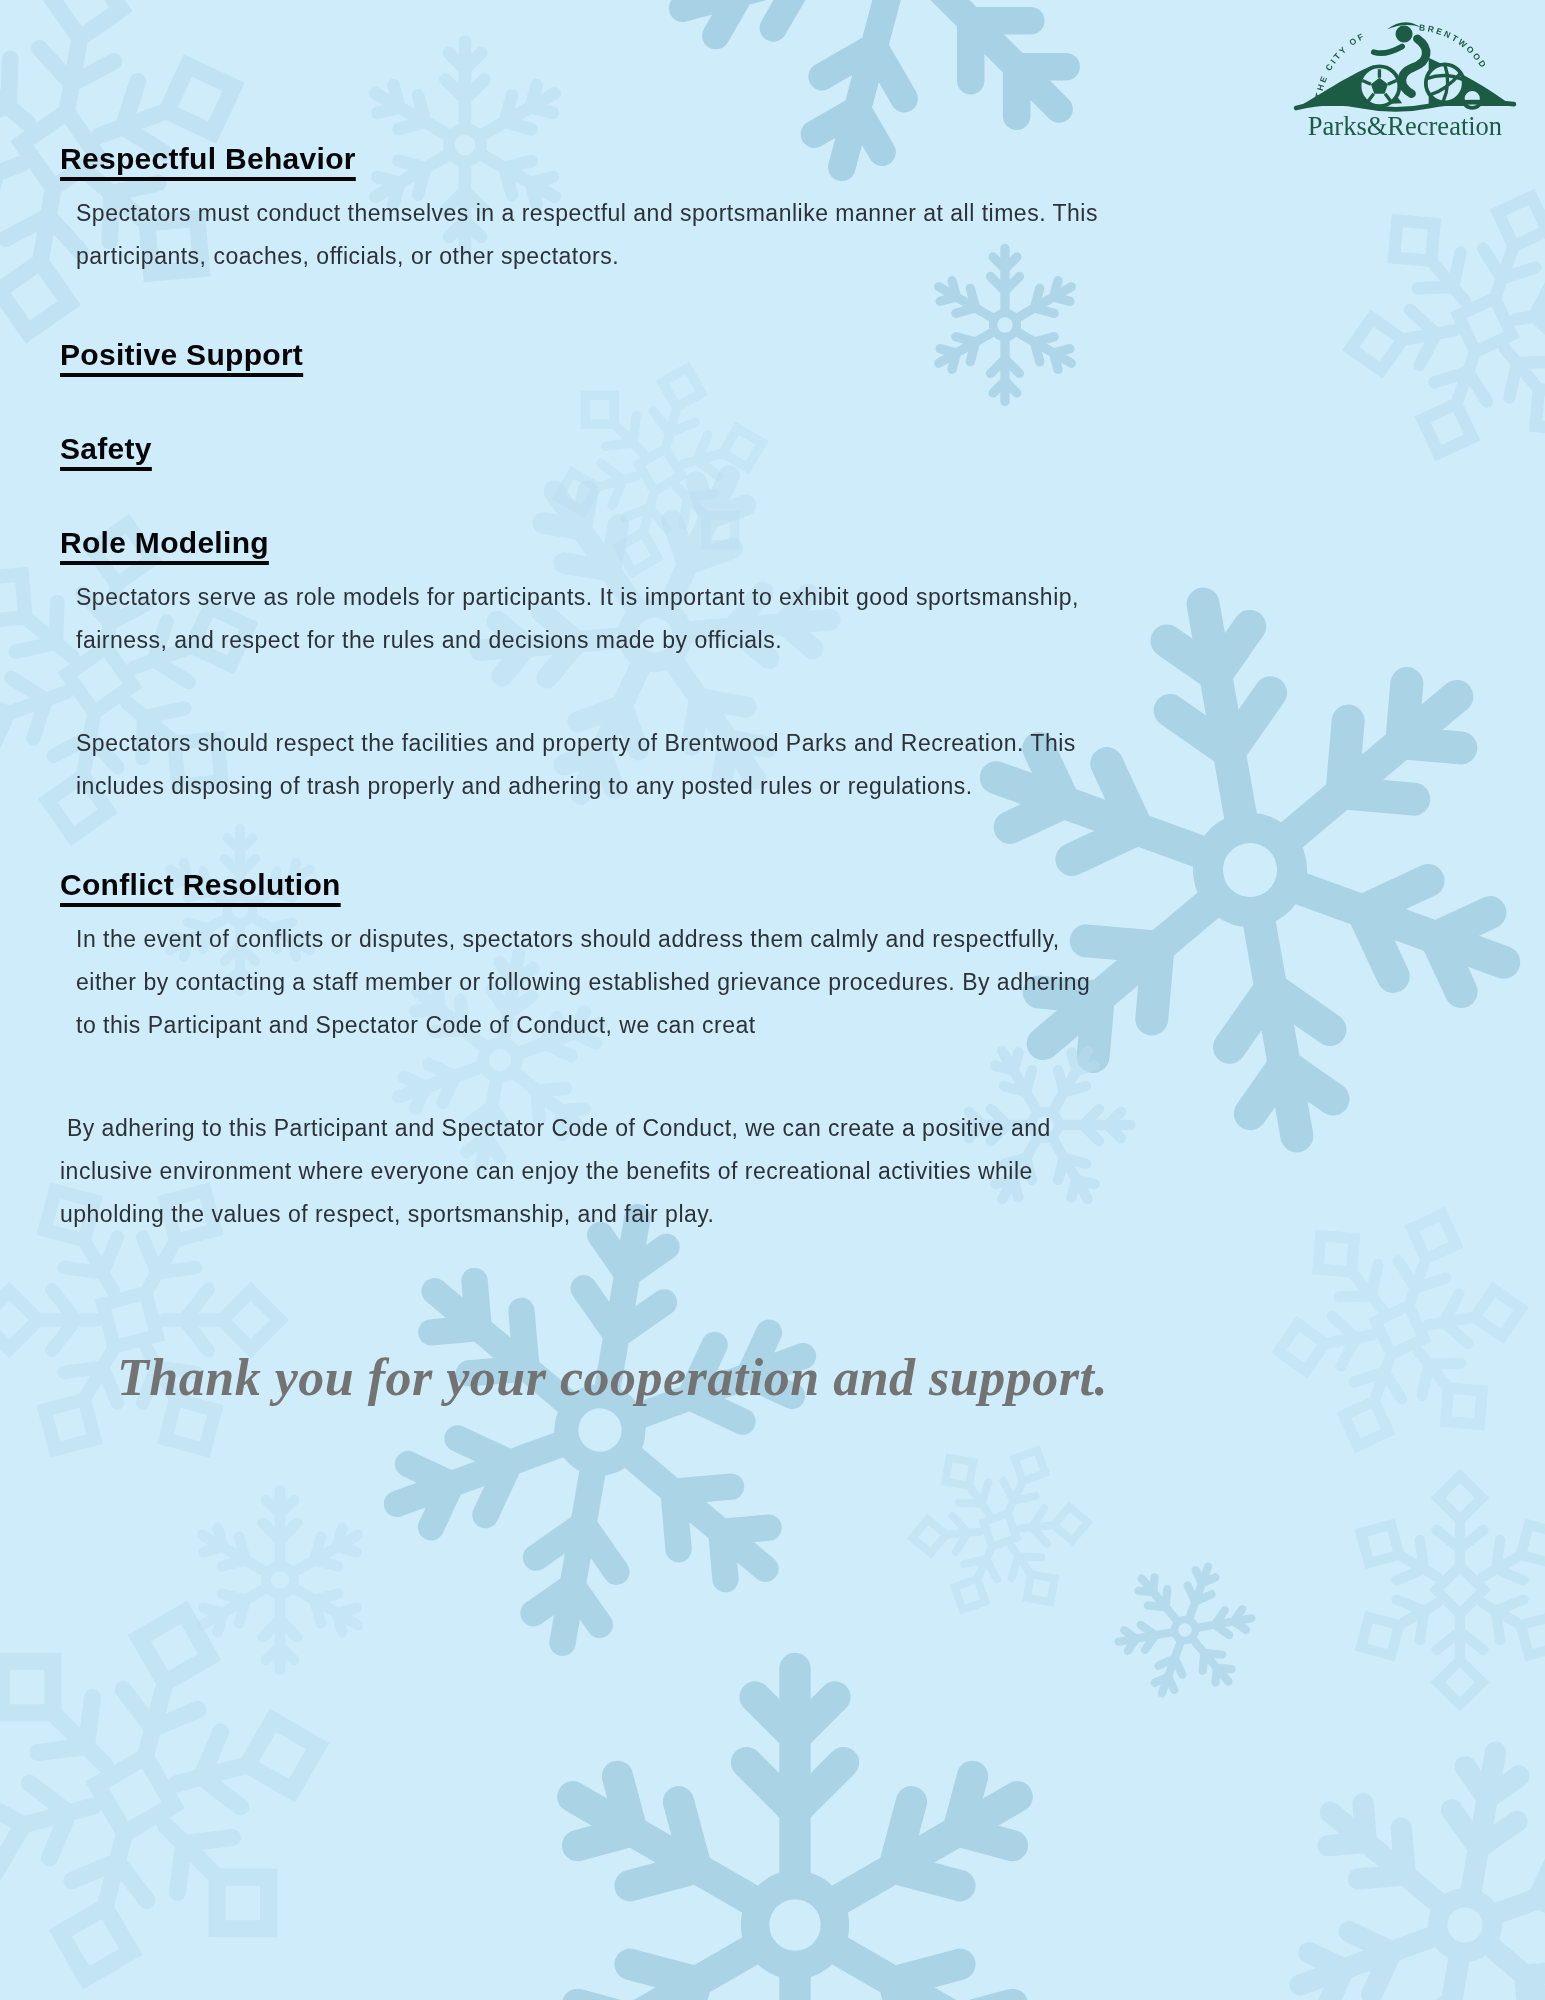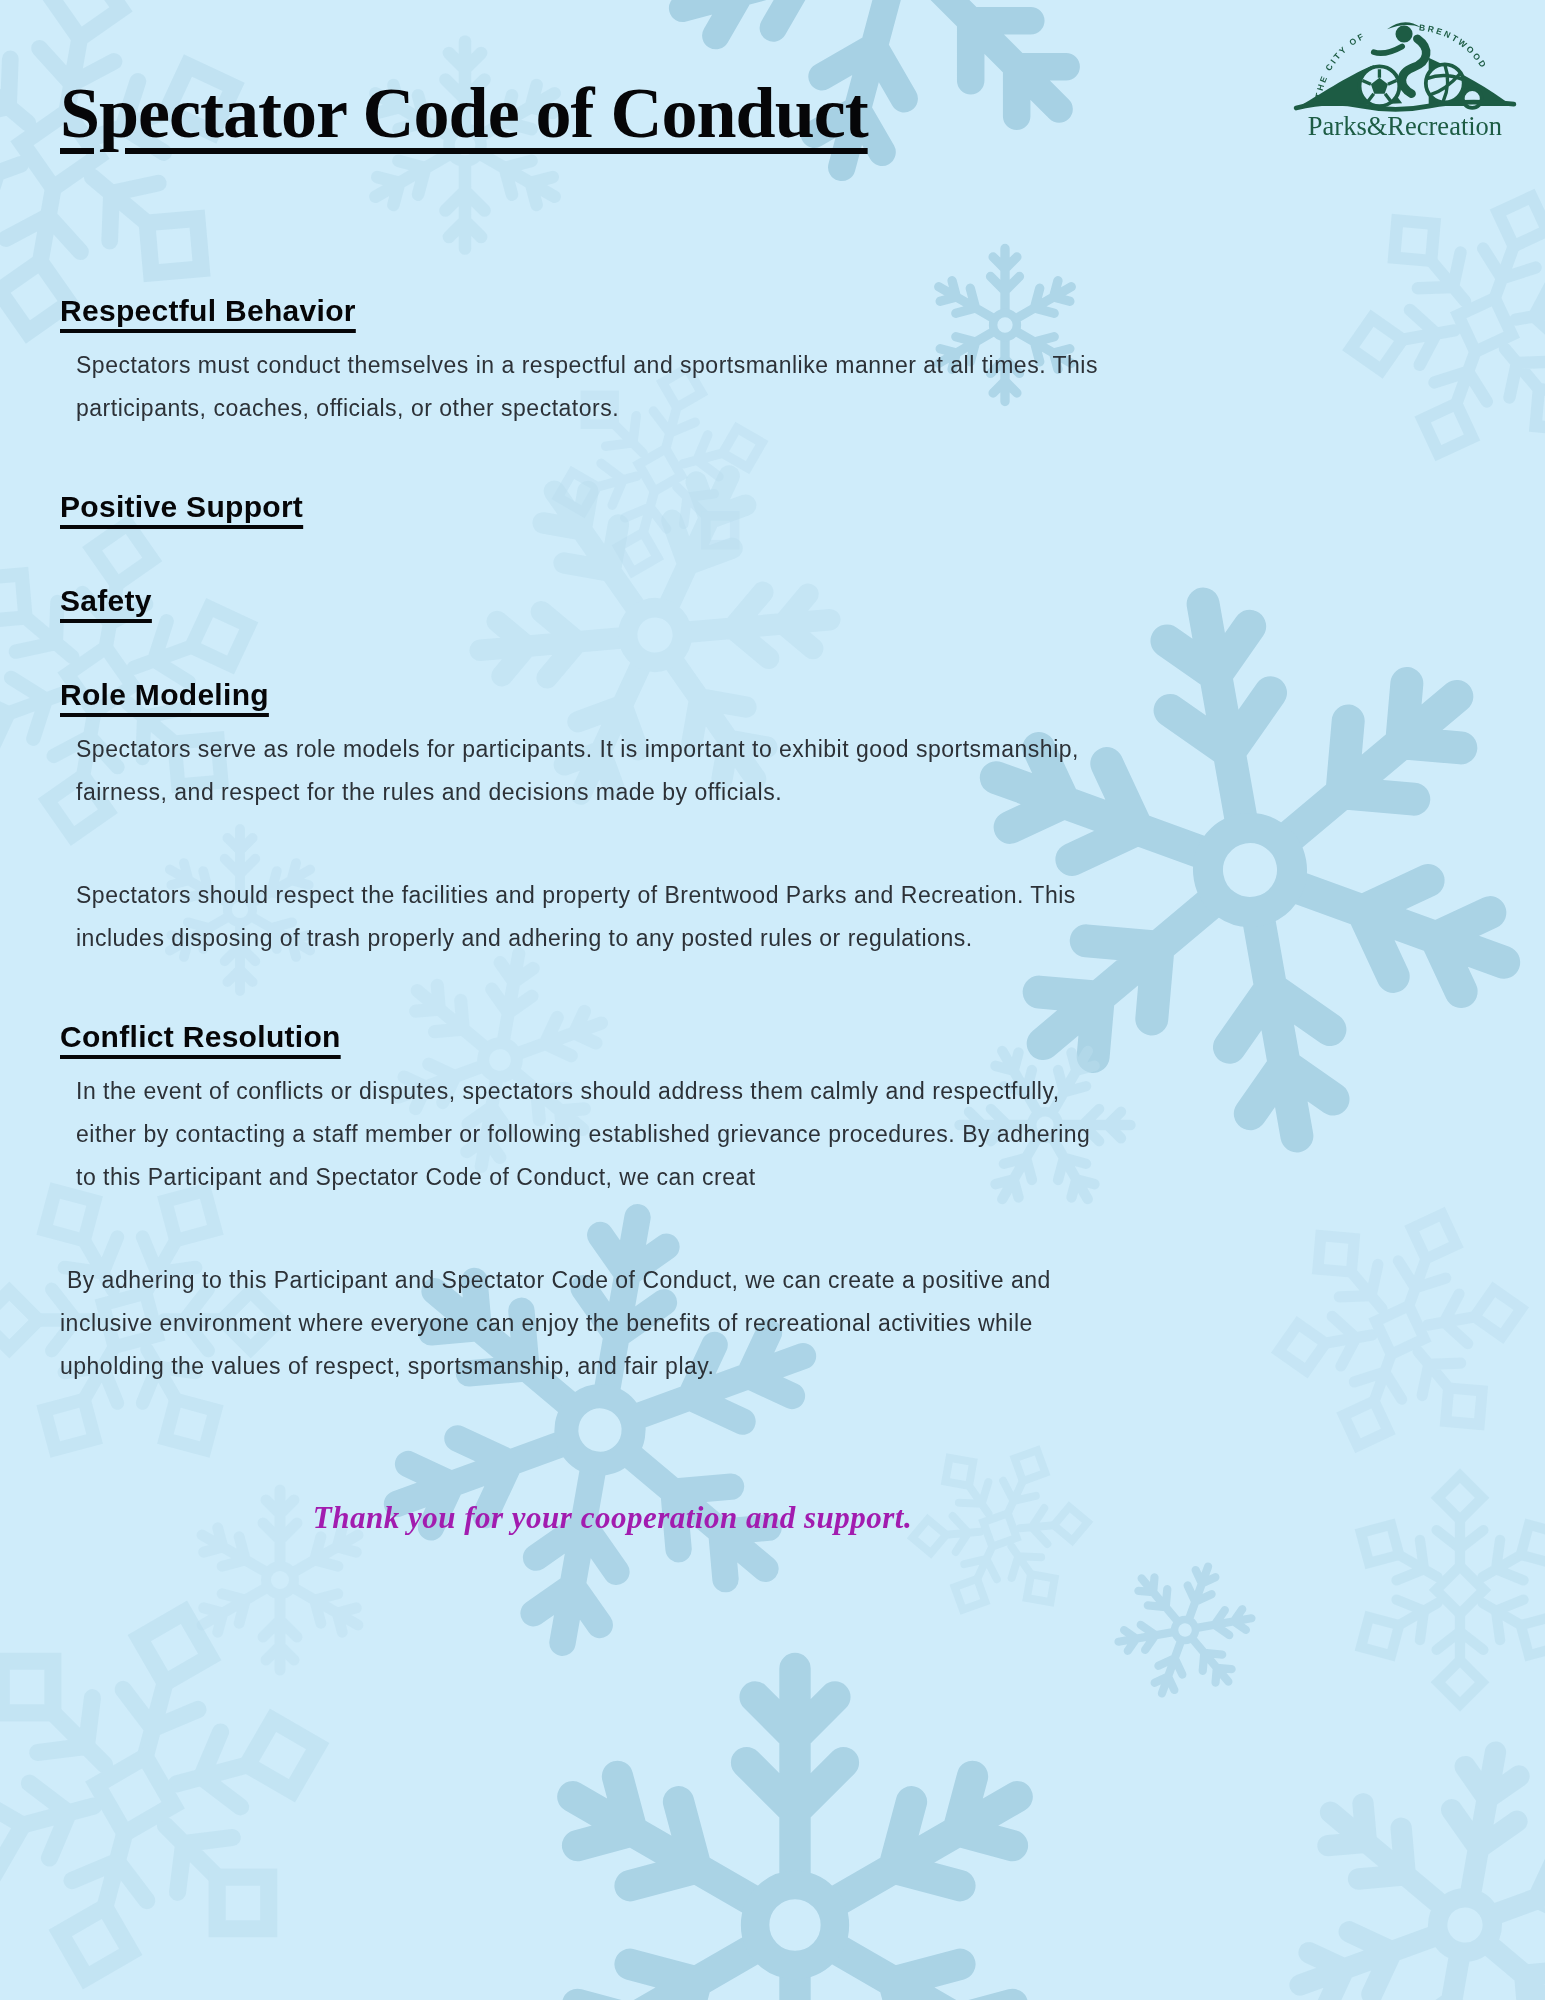--- a/index.html
+++ b/index.html
@@ -31,21 +31,21 @@
     text-decoration:underline;text-decoration-thickness:3.5px;text-underline-offset:8px;
   }
   .section-body{margin:16px;}
   .text-line{
     font-size:23px;line-height:43px;letter-spacing:.5px;color:var(--body);white-space:pre;
   }
   .closing{margin-top:53px;}
   .footer{
     margin-top:112px;width:1105px;text-align:center;
     font-family:"Liberation Serif",serif;font-style:italic;font-weight:bold;
-    font-size:31px;color:#a21caf;letter-spacing:.5px;
+    font-size:52px;color:#737373;letter-spacing:.5px;
   }
 </style>
 </head>
 <body>
 
 <svg width="0" height="0" style="position:absolute" aria-hidden="true">
   <defs>
     <g id="armA" stroke="currentColor" stroke-width="11" stroke-linecap="round" fill="none">
       <path d="M0,-16 L0,-90 M0,-40 L-17,-57 M0,-40 L17,-57 M0,-66 L-14,-80 M0,-66 L14,-80"></path>
     </g>
@@ -168,21 +168,20 @@
     <text font-size="9" font-weight="bold" letter-spacing="2.5" fill="currentColor">
       <textPath href="#arcL" startOffset="4%">THE CITY OF</textPath>
     </text>
     <text font-size="9" font-weight="bold" letter-spacing="2.5" fill="currentColor">
       <textPath href="#arcR" startOffset="2%">BRENTWOOD</textPath>
     </text>
     <text x="125" y="124" text-anchor="middle" font-family="Liberation Serif, serif" font-size="28" fill="currentColor">Parks&amp;Recreation</text>
   </svg>
 
   <div class="content">
-    <h1 class="title">Spectator Code of Conduct</h1>
 
     <div class="sections">
         <section class="section">
           <h2 class="section-heading">Respectful Behavior</h2>
           <div class="section-body">
             <div class="text-line">Spectators must conduct themselves in a respectful and sportsmanlike manner at all times. This</div>
             <div class="text-line">participants, coaches, officials, or other spectators.</div>
           </div>
         </section>
         <section class="section">

